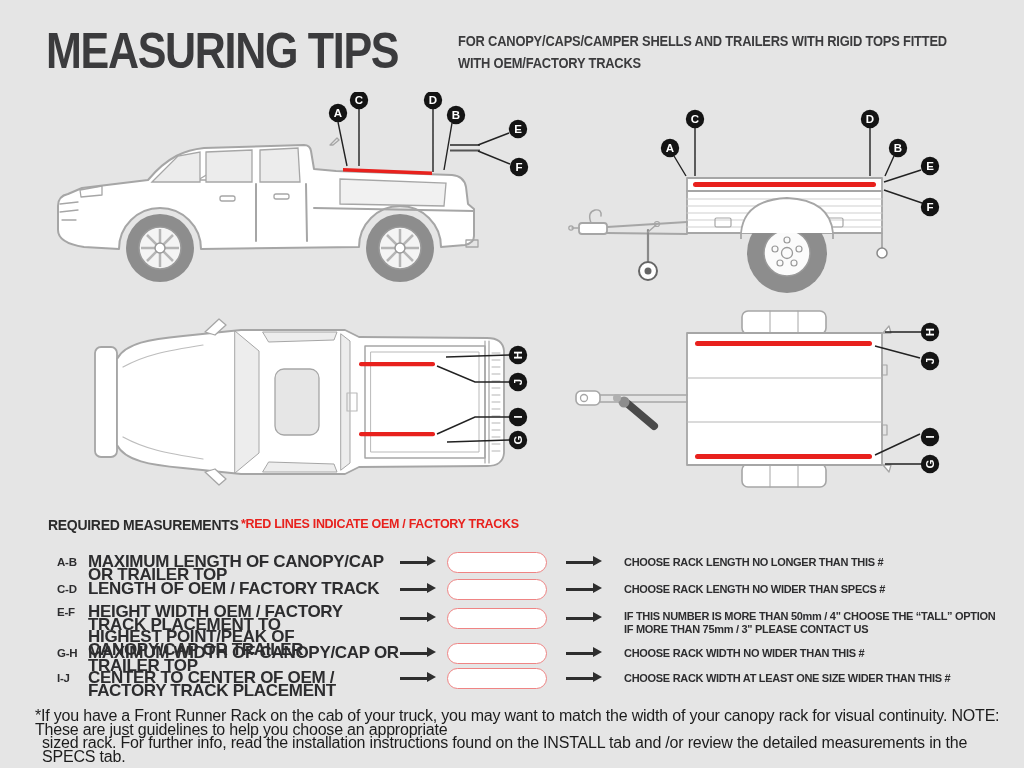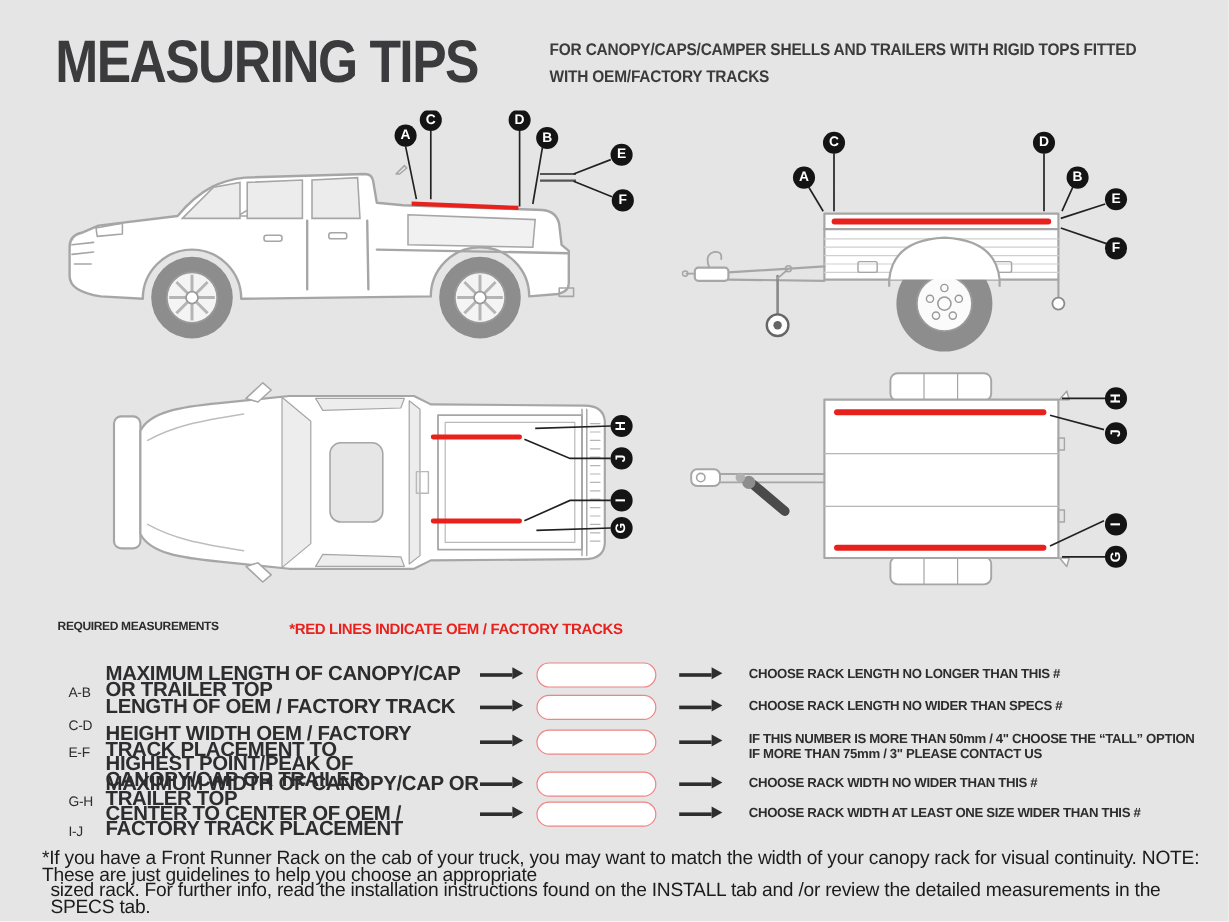--- a/index.html
+++ b/index.html
@@ -3,24 +3,24 @@
 <meta charset="utf-8">
 <style>
   html,body{margin:0;padding:0;background:#fff;}
   .page{position:relative;width:1024px;height:768px;background:#e5e5e5;overflow:hidden;
         font-family:"Liberation Sans",sans-serif;}
   .abs{position:absolute;}
   .title{left:46px;top:24px;font-weight:bold;font-size:50px;line-height:54px;color:#3b3b3d;
          transform:scaleX(0.86);transform-origin:0 0;letter-spacing:-1.5px;white-space:nowrap;}
   .subtitle{left:458px;top:31px;font-weight:bold;font-size:14px;line-height:21.5px;color:#3b3b3d;
             transform:scaleX(0.92);transform-origin:0 0;letter-spacing:-0.2px;white-space:nowrap;}
-  .legend-label{left:48px;top:517px;font-weight:bold;font-size:10px;color:#2b2b2b;letter-spacing:-0.3px;white-space:nowrap;}
+  .legend-label{left:48px;top:517px;font-weight:bold;font-size:14px;color:#2b2b2b;letter-spacing:-0.3px;white-space:nowrap;}
   .legend-note{left:197px;top:517px;font-weight:bold;font-size:12.5px;color:#e8211d;letter-spacing:-0.3px;white-space:nowrap;margin-left:44px;}
   .mrow{position:absolute;left:0;width:1024px;height:0;}
-  .mid{position:absolute;left:57px;top:16px;font-weight:normal;font-size:11.5px;line-height:13px;color:#2d2d2f;letter-spacing:-0.2px;white-space:nowrap;}
+  .mid{position:absolute;left:57px;top:0;font-weight:bold;font-size:11.5px;line-height:13px;color:#2d2d2f;letter-spacing:-0.2px;white-space:nowrap;}
   .mdesc{position:absolute;left:88px;top:0;width:315px;font-weight:bold;font-size:17px;line-height:12.5px;color:#2d2d2f;letter-spacing:-0.3px;}
   .mrec{position:absolute;left:608px;top:0;width:410px;font-weight:bold;font-size:11px;line-height:13px;color:#2d2d2f;letter-spacing:-0.3px;margin-left:16px;}
   .arr{position:absolute;width:27px;height:2.6px;background:#2e2e2e;}
   .arr:after{content:"";position:absolute;right:-9px;top:-4.6px;width:0;height:0;
              border-left:9.5px solid #2e2e2e;border-top:5.8px solid transparent;border-bottom:5.8px solid transparent;}
   .a1{left:400px;top:5px;} .a2{left:566px;top:5px;}
   .pill{position:absolute;left:447px;top:-4px;width:100px;height:21px;border:1.6px solid #ef8484;
         border-radius:11px;background:#fff;box-sizing:border-box;}
   .r3 .a1,.r3 .a2{top:11px;} .r3 .pill{top:2px;} .r3 .mrec{top:4px;}
   .footnote{left:35px;top:709px;width:978px;font-size:16px;line-height:13.5px;color:#1c1c1c;letter-spacing:-0.2px;}

